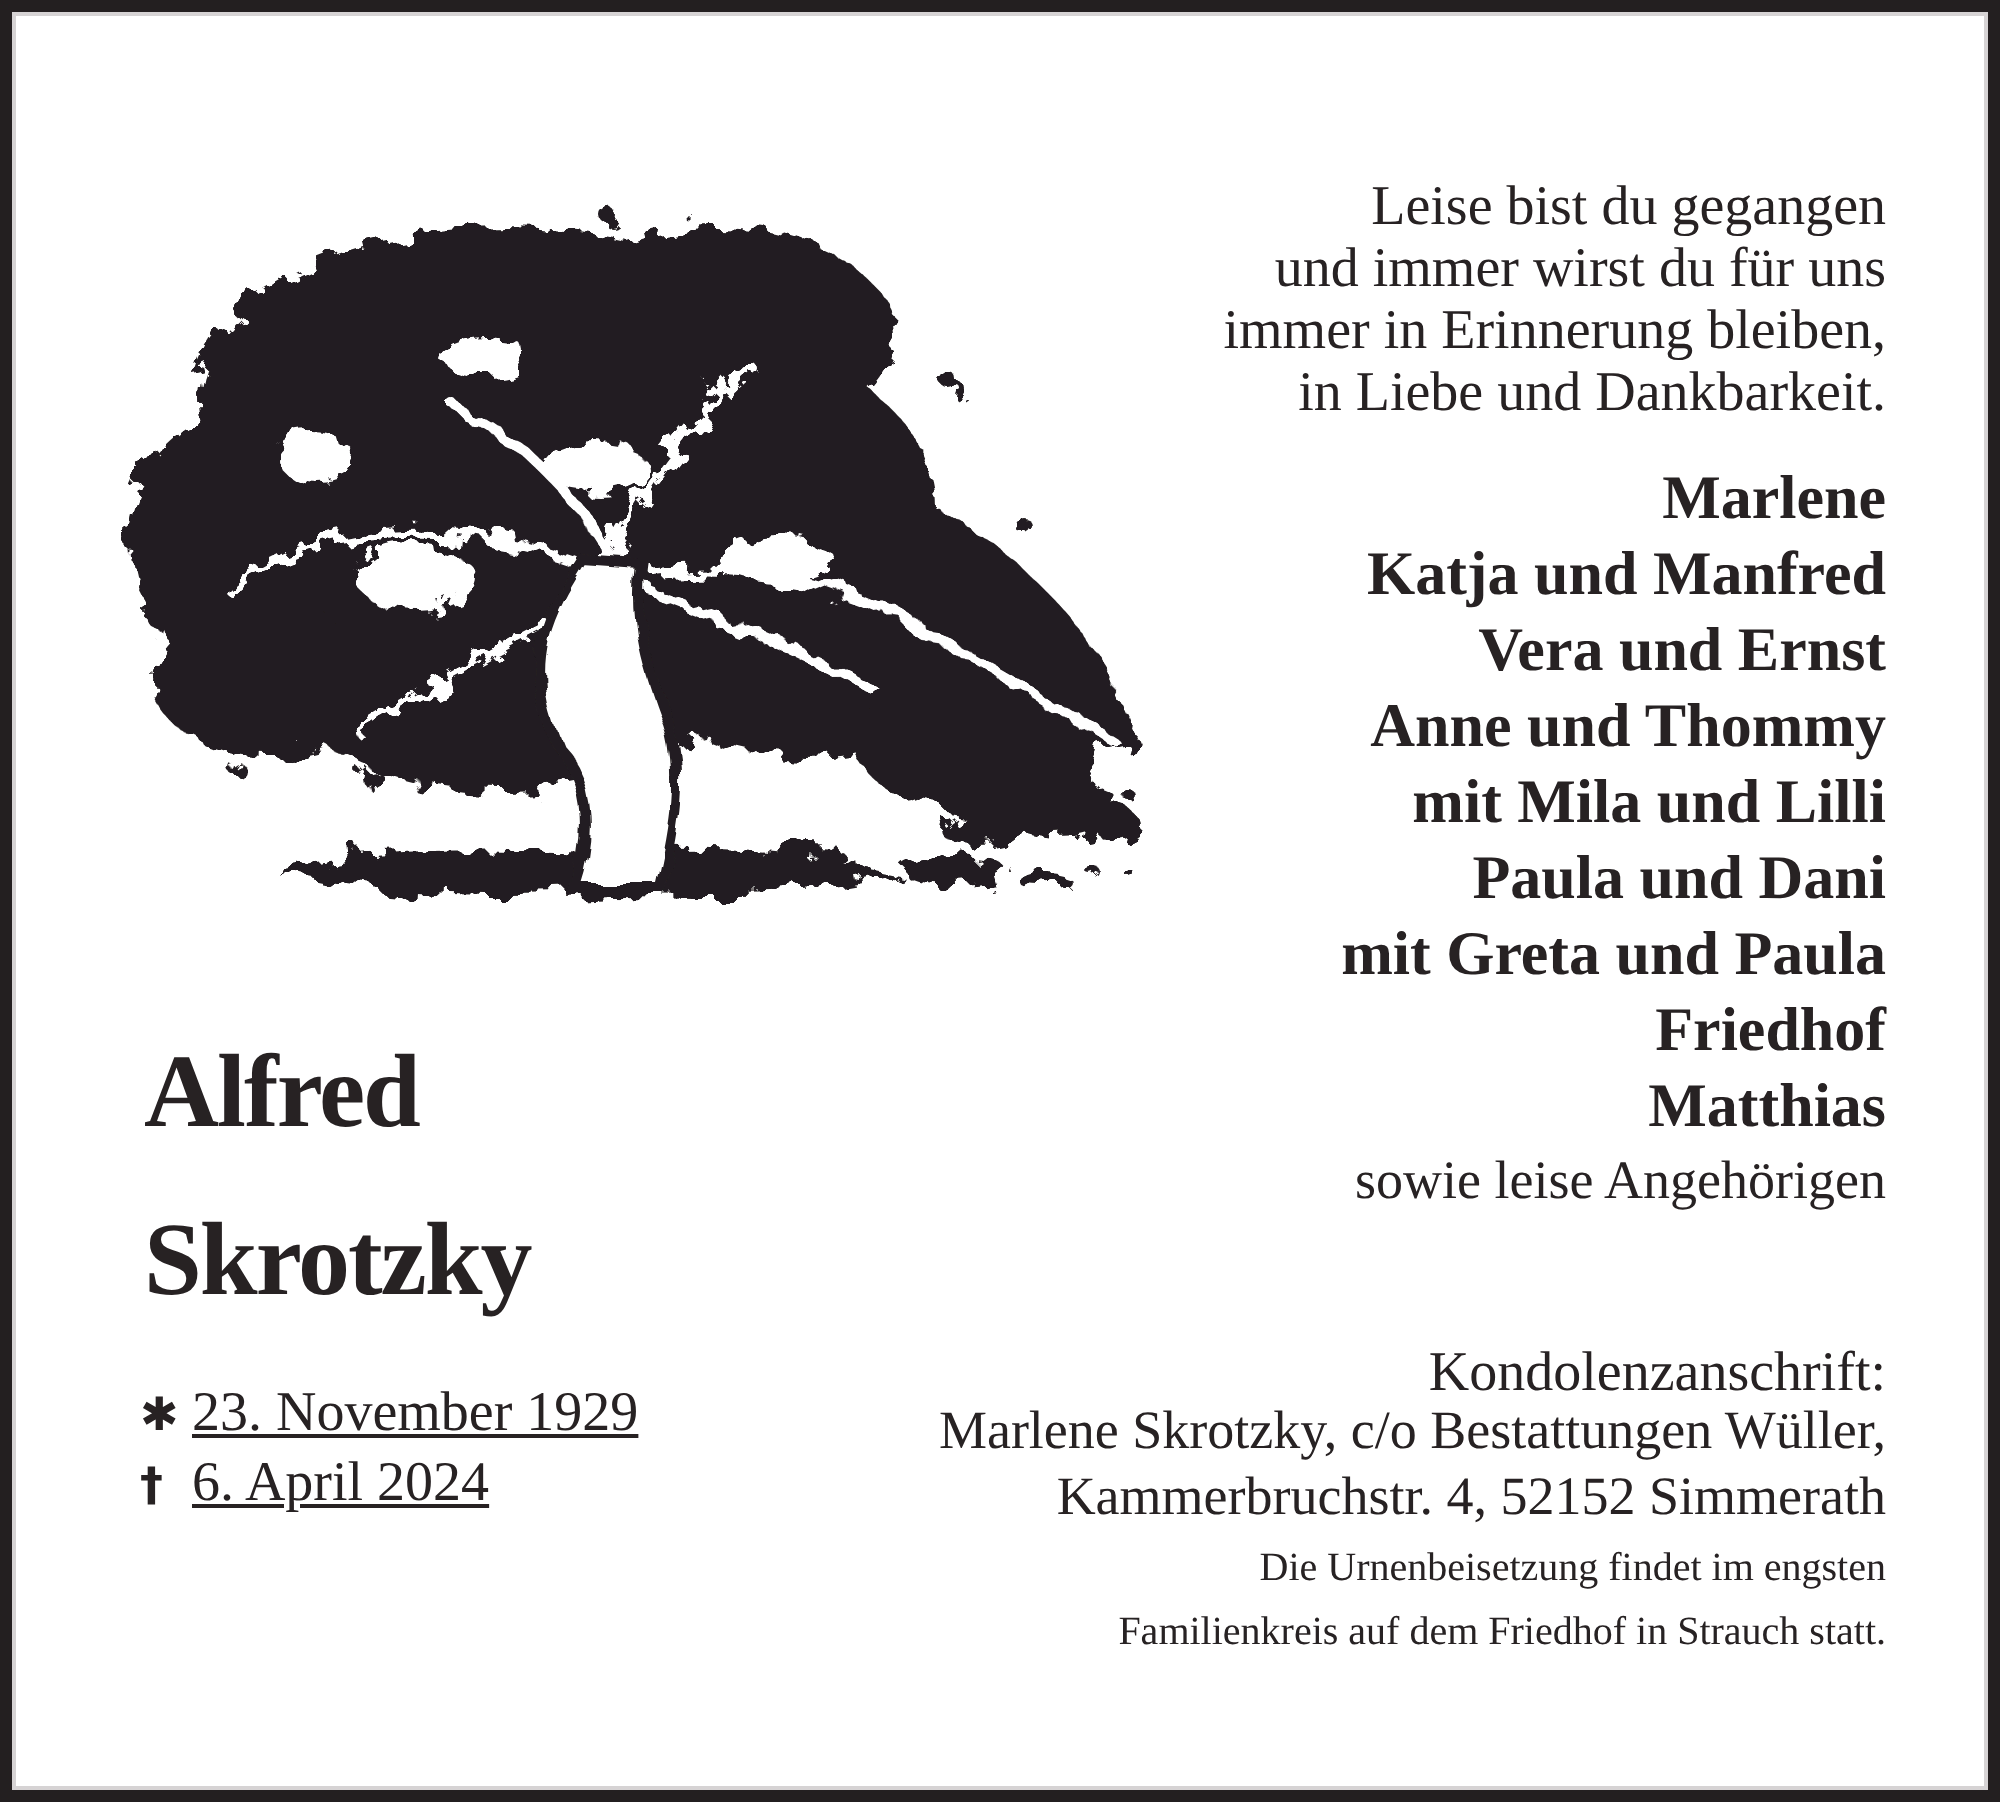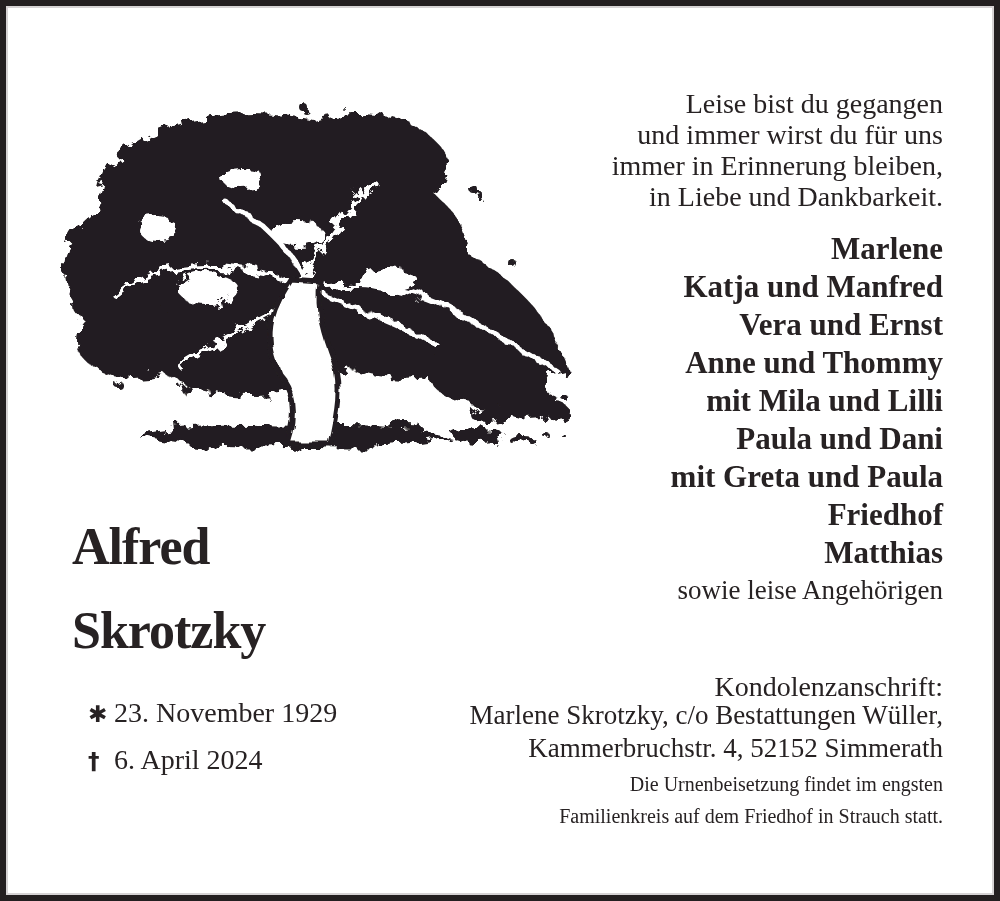--- a/index.html
+++ b/index.html
@@ -17,22 +17,22 @@
   }
   .tree{position:absolute;left:58px;top:84px;width:522px;height:392px;}
   .tree svg{width:100%;height:100%;display:block;}
 
   .big-name{
     position:absolute;left:72px;top:505px;
     font-size:52px;line-height:84px;font-weight:700;
     letter-spacing:-1px;white-space:nowrap;
   }
   .dates{
-    position:absolute;left:88px;top:690px;
-    font-size:28px;line-height:46px;white-space:nowrap;
+    position:absolute;left:70px;top:690px;
+    font-size:28px;line-height:34px;white-space:nowrap;text-decoration:underline;
   }
   .dates .sym{
     font-family:"DejaVu Sans", sans-serif;
     font-size:23px;font-weight:700;
     display:inline-block;width:26px;
   }
 
   .rblock{position:absolute;right:57px;text-align:right;white-space:nowrap;}
   .poem{top:62px;font-size:28px;line-height:31px;margin-top:26px;}
   .mourners{top:230px;font-size:31px;line-height:38px;font-weight:700;}

